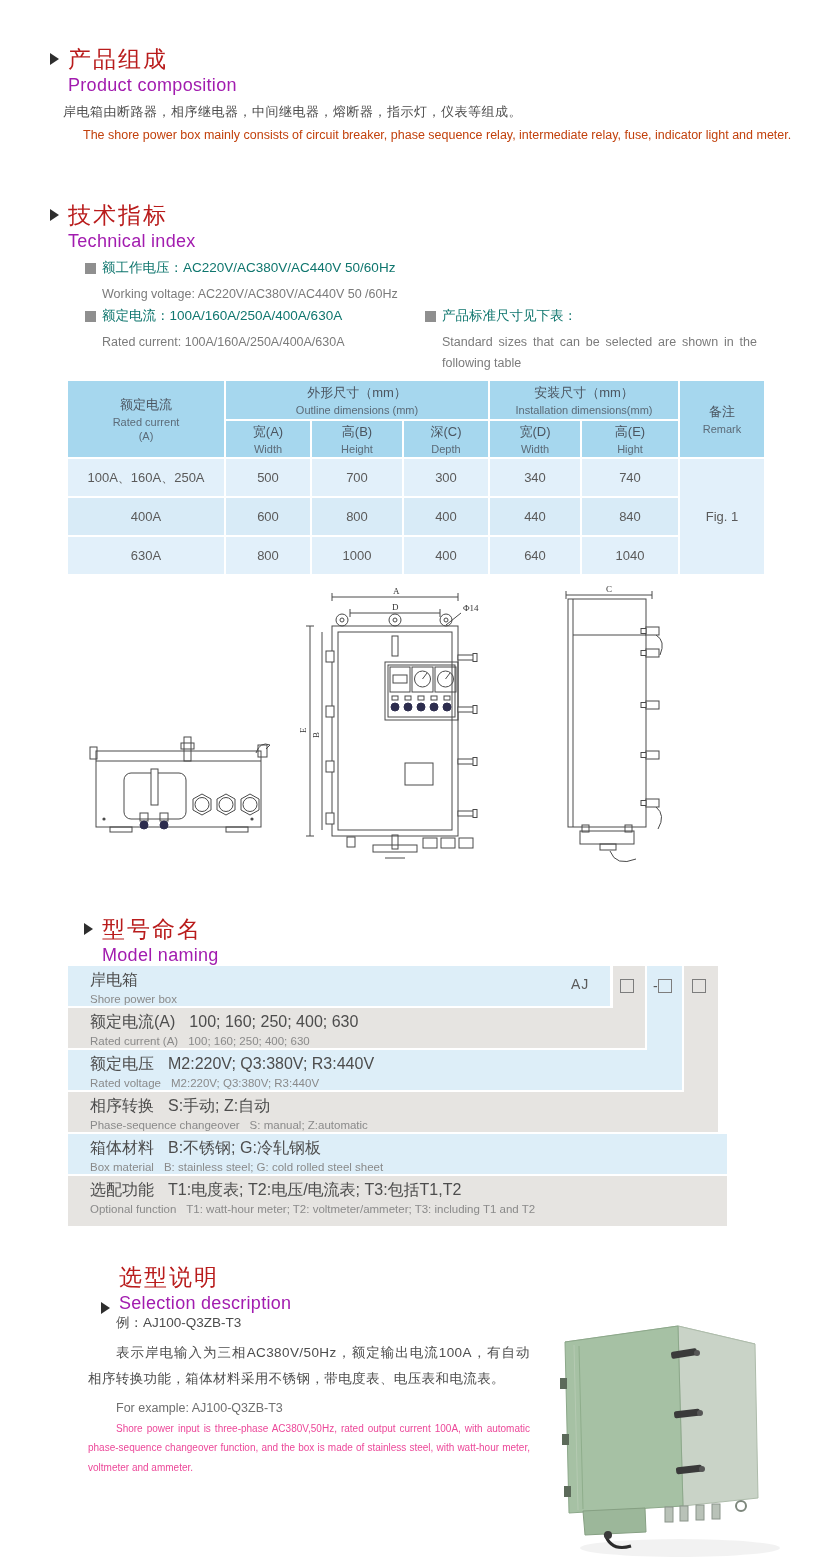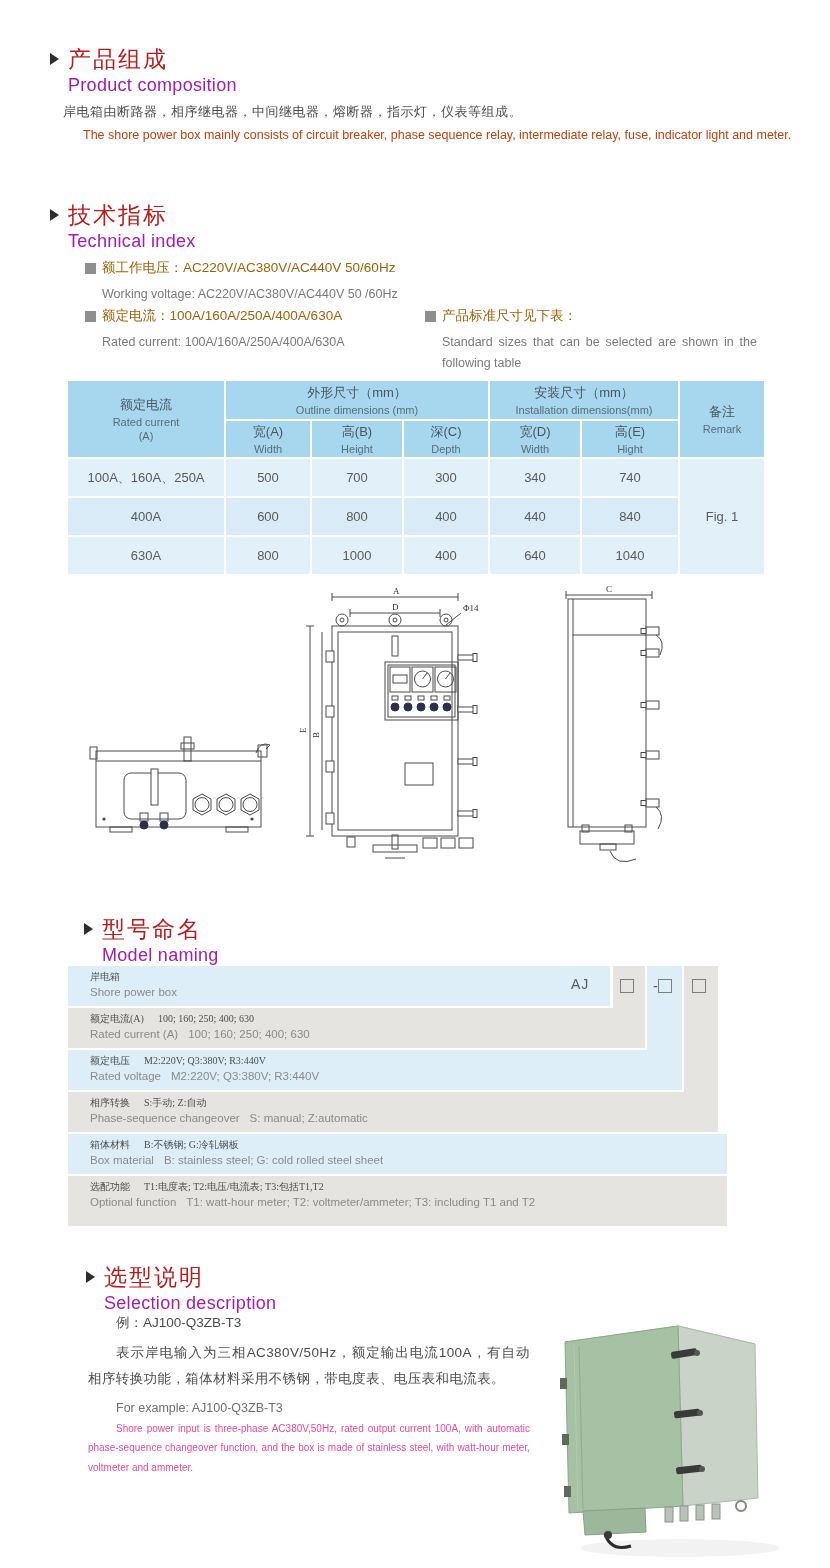--- a/index.html
+++ b/index.html
@@ -12,21 +12,21 @@
   .tri{width:0;height:0;border-left:9px solid #2e2e2e;border-top:6px solid transparent;
        border-bottom:6px solid transparent;margin-top:7px;margin-right:9px;}
   .sechead h2{margin:0;font-size:23px;font-weight:400;color:#b91c1c;letter-spacing:2px;line-height:1.15;}
   .sechead .sub{font-size:18px;color:#a21caf;margin-top:3px;letter-spacing:0.3px;}
 
   .zhpara{font-size:13px;color:#4d4d4d;letter-spacing:0.5px;}
   .enpara{font-size:12.5px;color:#c2410c;margin-left:20px;}
 
   
   .spec{position:absolute;width:345px;}
-  .spec .l1{font-size:13.5px;color:#a16207;display:flex;align-items:center;}
+  .spec .l1{font-size:13.5px;color:#0f766e;display:flex;align-items:center;}
   .spec .bullet{display:inline-block;width:11px;height:11px;background:#8f8f8f;margin-right:6px;flex:0 0 auto;}
   .spec .l2{font-size:12.5px;color:#7b7b7b;margin-left:17px;margin-top:7px;line-height:1.65;text-align:justify;}
 
   
   table.dimtable{border-collapse:separate;border-spacing:2px;}
   table.dimtable td{text-align:center;vertical-align:middle;padding:2px 2px;}
   td.hc{background:#a6d7ee;}
   td.hc .zh{font-size:13px;color:#4b5560;}
   td.hc .en{font-size:11px;color:#5c6b78;margin-top:2px;}
   td.dc{font-size:13px;color:#5a5a5a;background:#e2f0fa;}
@@ -37,21 +37,21 @@
   .drawings{position:absolute;left:0;top:583px;width:830px;height:312px;}
   .drawings svg{position:absolute;}
   .ln{stroke:#4a4a4a;stroke-width:1;fill:none;}
   .lnf{stroke:#4a4a4a;stroke-width:1;fill:#fff;}
   .dark{fill:#2d2d4e;stroke:#2d2d4e;}
   .dimtext{font-size:9px;fill:#333;font-family:"Liberation Serif","DejaVu Serif",serif;}
 
   
   .naming{position:absolute;left:68px;top:966px;width:690px;height:256px;}
   .nrow{position:absolute;left:0;padding:4px 0 0 22px;box-sizing:border-box;}
-  .nrow .l1{font-size:10px;color:#4d4d4d;font-family:Liberation Serif, serif;}
+  .nrow .l1{font-size:16px;color:#4d4d4d;}
   .nrow .l1 .det{margin-left:14px;}
   .nrow .l2{font-size:11.5px;color:#8a8a8a;margin-top:2px;}
   .nrow .l2 .det{margin-left:10px;}
   .nblue{background:#ddeef8;}
   .ngray{background:#e6e4e1;}
   .strip{position:absolute;top:0;}
   .codeAJ{position:absolute;left:503px;font-size:14px;color:#5a5a5a;letter-spacing:1px;}
   .cbox{display:inline-block;width:12px;height:12px;border:1px solid #7d7d7d;background:transparent;vertical-align:middle;}
   .codegrp{position:absolute;font-size:14px;color:#5a5a5a;display:flex;align-items:center;height:40px;}
 
@@ -376,21 +376,21 @@
       </span>
     <span class="codegrp" style="left:585px;">
         <span>-</span>
         <span class="cbox"></span>
       </span>
     <span class="codegrp" style="left:624px;">
         <span class="cbox"></span>
       </span>
   </div>
 
-  <div class="sechead" style="left:86px;top:1264px;">
+  <div class="sechead" style="left:101px;top:1264px;align-items:flex-end;">
     <span class="tri"></span>
     <div>
       <h2>选型说明</h2>
       <div class="sub">Selection description</div>
     </div>
   </div>
 
   <div class="selblock">
     <div class="ex-zh">例：AJ100-Q3ZB-T3</div>
     <div class="p-zh">表示岸电输入为三相AC380V/50Hz，额定输出电流100A，有自动相序转换功能，箱体材料采用不锈钢，带电度表、电压表和电流表。</div>

